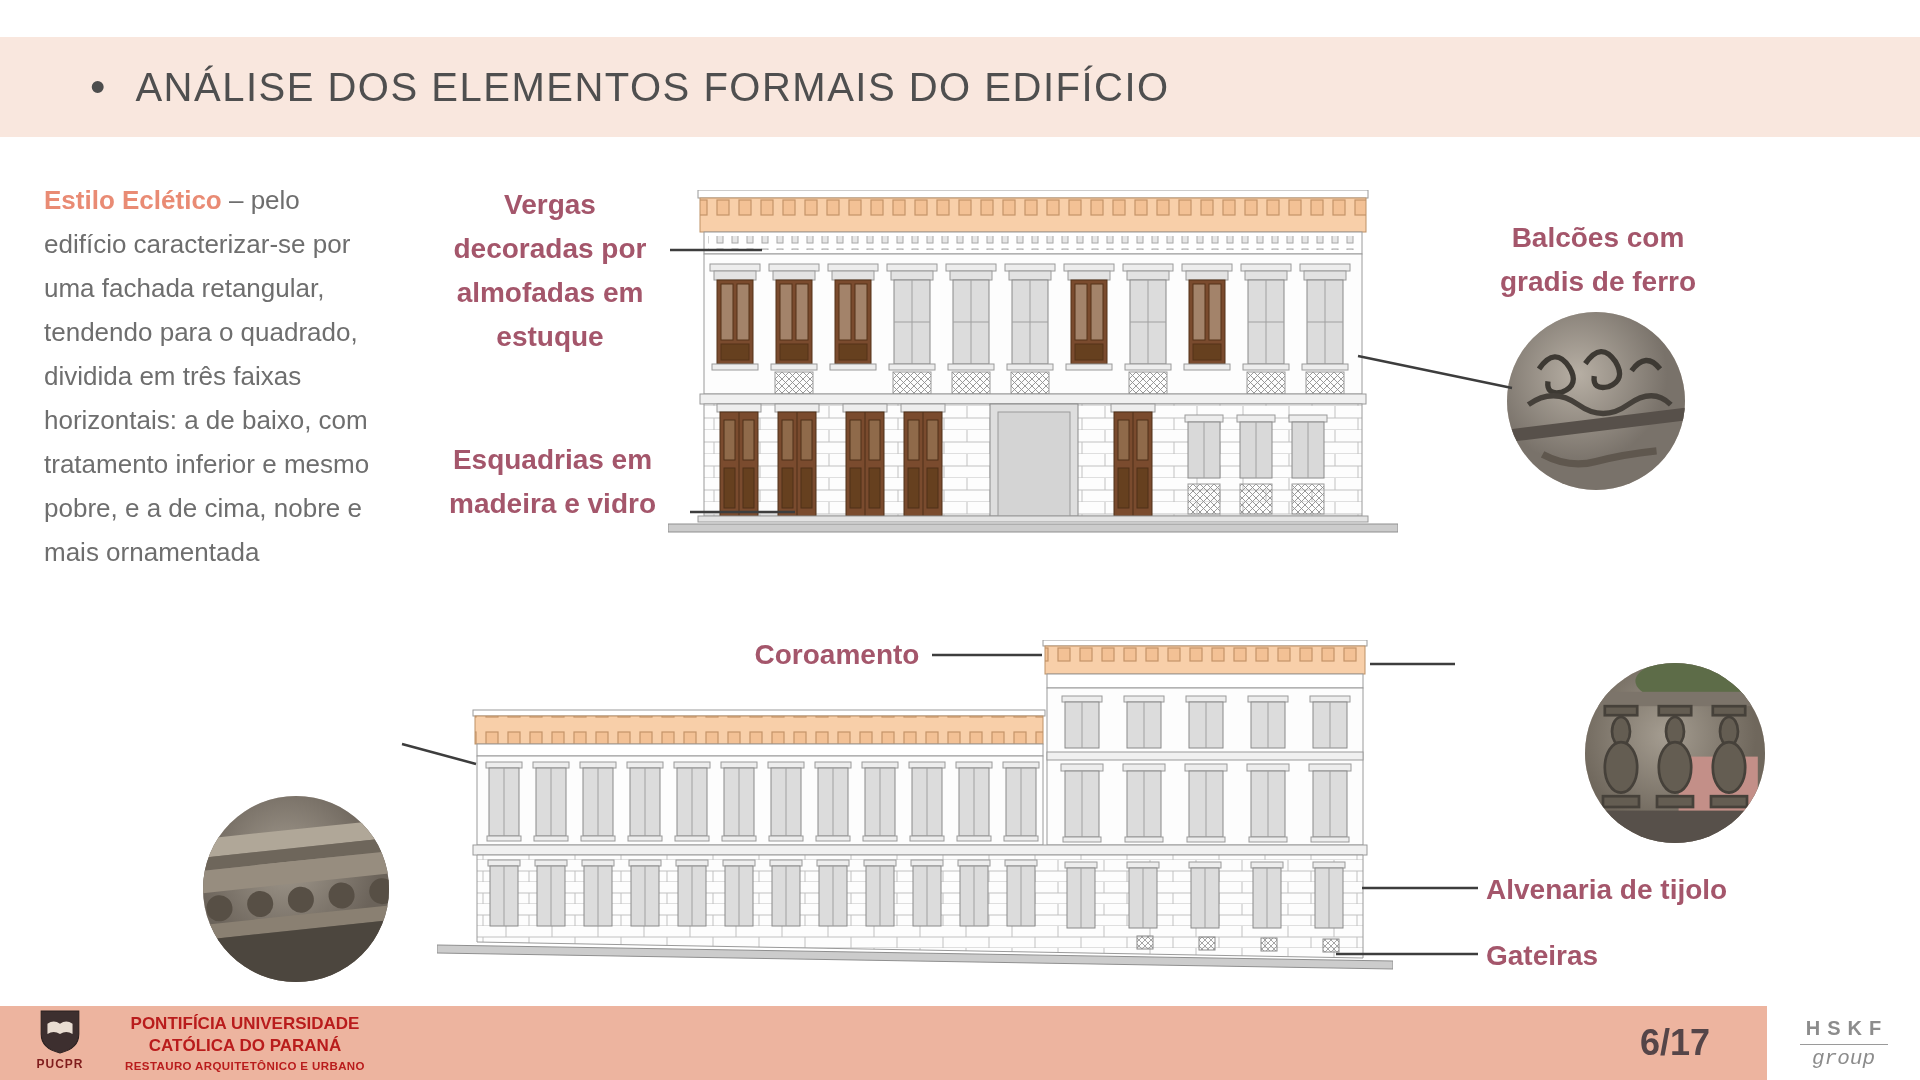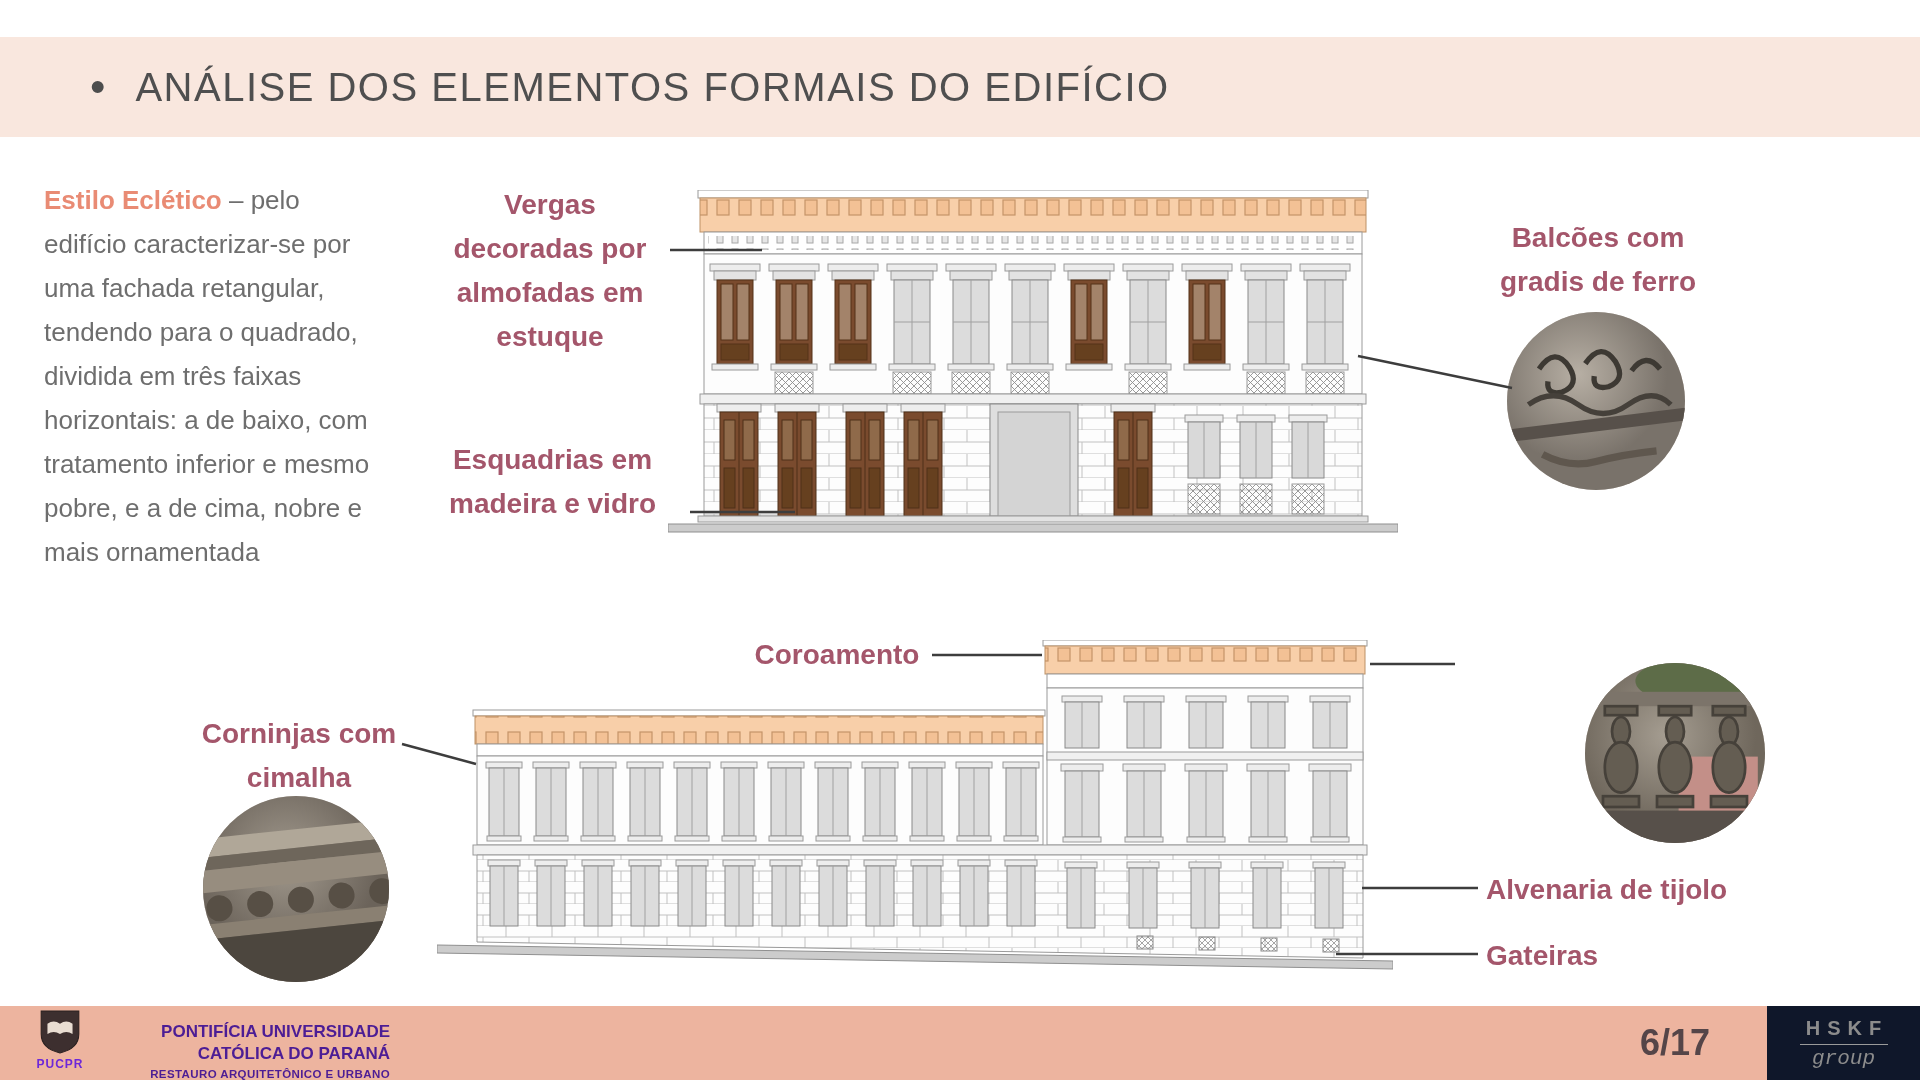--- a/index.html
+++ b/index.html
@@ -35,29 +35,29 @@
   #photo-balcony   { left:1507px; top:312px; width:178px; height:178px; }
   #photo-balusters { left:1585px; top:663px; width:180px; height:180px; }
   #photo-cornice   { left:203px;  top:796px; width:186px; height:186px; }
   .photo svg { width:100%; height:100%; display:block; }
 
   #connectors { position:absolute; inset:0; width:1920px; height:1080px; pointer-events:none; }
 
   
   .footer { position:absolute; left:0; bottom:0; width:1920px; height:74px; background:#edb49f; }
   .logo-wrap { position:absolute; left:28px; top:3px; width:64px; text-align:center; }
-  .logo-text { font-size:12px; font-weight:bold; letter-spacing:1px; color:#6d28d9; margin-top:-2px; }
-  .uni { position:absolute; left:100px; top:15px; width:290px; text-align:right; color:#4c1d95; }
+  .logo-text { font-size:12px; font-weight:bold; letter-spacing:1px; color:#7f1d1d; margin-top:-2px; }
+  .uni { position:absolute; left:100px; top:7px; width:290px; text-align:center; color:#b91c1c; }
   .uni .l1, .uni .l2 { font-size:17px; font-weight:bold; line-height:22px; }
   .uni .l3 { font-size:11.5px; font-weight:bold; letter-spacing:0.4px; margin-top:3px; }
   .authors { position:absolute; left:50%; top:50%; transform:translate(-50%,-50%); white-space:nowrap;
              font-size:19px; font-weight:bold; letter-spacing:0.5px; color:#9d5b68; }
   .pagenum { position:absolute; left:1620px; top:0; width:110px; height:74px; display:flex; align-items:center; justify-content:center;
              font-size:36px; font-weight:bold; color:#554548; }
-  .brandbox { position:absolute; right:0; top:0; width:153px; height:74px; background:#0f172a;
+  .brandbox { position:absolute; right:0; top:0; width:153px; height:74px; background:#ffffff;
               display:flex; flex-direction:column; align-items:center; justify-content:center; color:#8c8c8c; }
   .brand-name { font-size:20px; font-weight:bold; letter-spacing:7px; margin-left:7px; }
   .brand-rule { width:88px; height:1px; background:#9a9a9a; margin:4px 0 2px 0; }
   .brand-sub { font-family:Liberation Mono, monospace; font-style:italic; font-size:21px; }
 </style>
 </head>
 <body>
 
 <div class="slide">
 
@@ -65,21 +65,20 @@
     <span class="bullet">•</span>
     <h1 class="title">ANÁLISE DOS ELEMENTOS FORMAIS DO EDIFÍCIO</h1>
   </header>
 
   <p class="intro"><span class="hl">Estilo Eclético</span><span> – pelo edifício caracterizar-se por uma fachada retangular, tendendo para o quadrado, dividida em três faixas horizontais: a de baixo, com tratamento inferior e mesmo pobre, e a de cima, nobre e mais ornamentada</span></p>
 
   <div class="lbl" id="lbl-vergas">Vergas decoradas por almofadas em estuque</div>
   <div class="lbl" id="lbl-esquadrias">Esquadrias em madeira e vidro</div>
   <div class="lbl" id="lbl-balcoes">Balcões com gradis de ferro</div>
   <div class="lbl" id="lbl-coroamento">Coroamento</div>
-  <div class="lbl" id="lbl-corninjas">Corninjas com cimalha</div>
   <div class="lbl" id="lbl-alvenaria">Alvenaria de tijolo</div>
   <div class="lbl" id="lbl-gateiras">Gateiras</div>
 
   <svg class="drawing" id="bld-top" viewBox="0 0 730 352">
     <defs>
       <pattern id="t-frz" width="22" height="34" patternUnits="userSpaceOnUse">
         <rect width="22" height="34" fill="#f8cfa9"></rect>
         <rect x="5" y="10" width="12" height="15" fill="#f3c195" stroke="#c59468" stroke-width="1.2"></rect>
       </pattern>
       <pattern id="t-rust" width="46" height="24" patternUnits="userSpaceOnUse">

